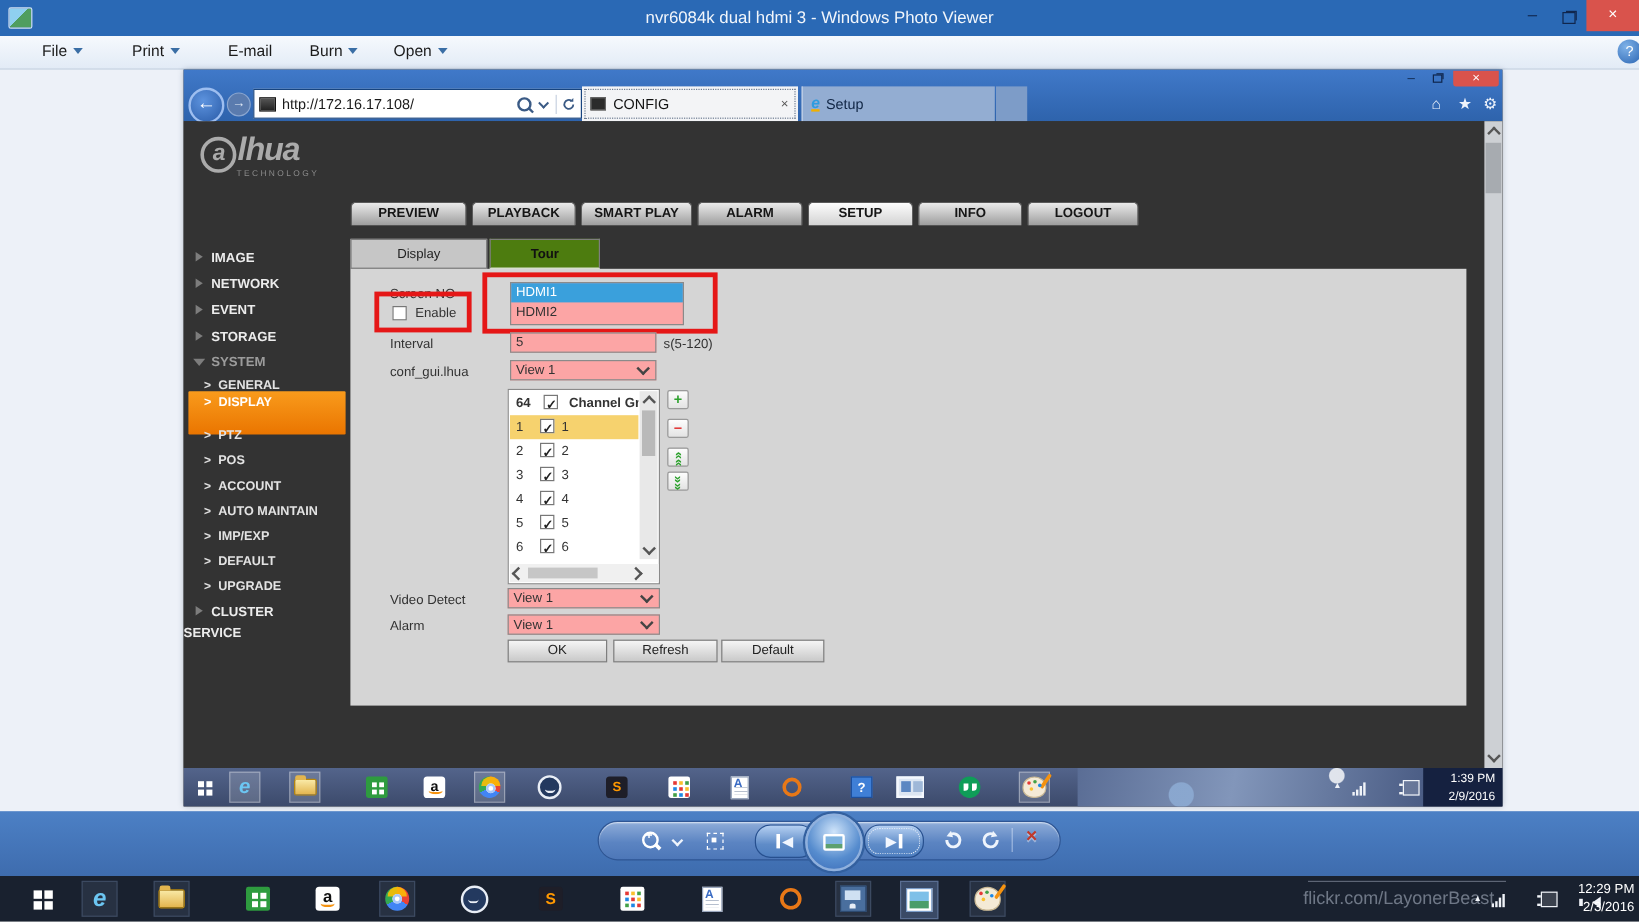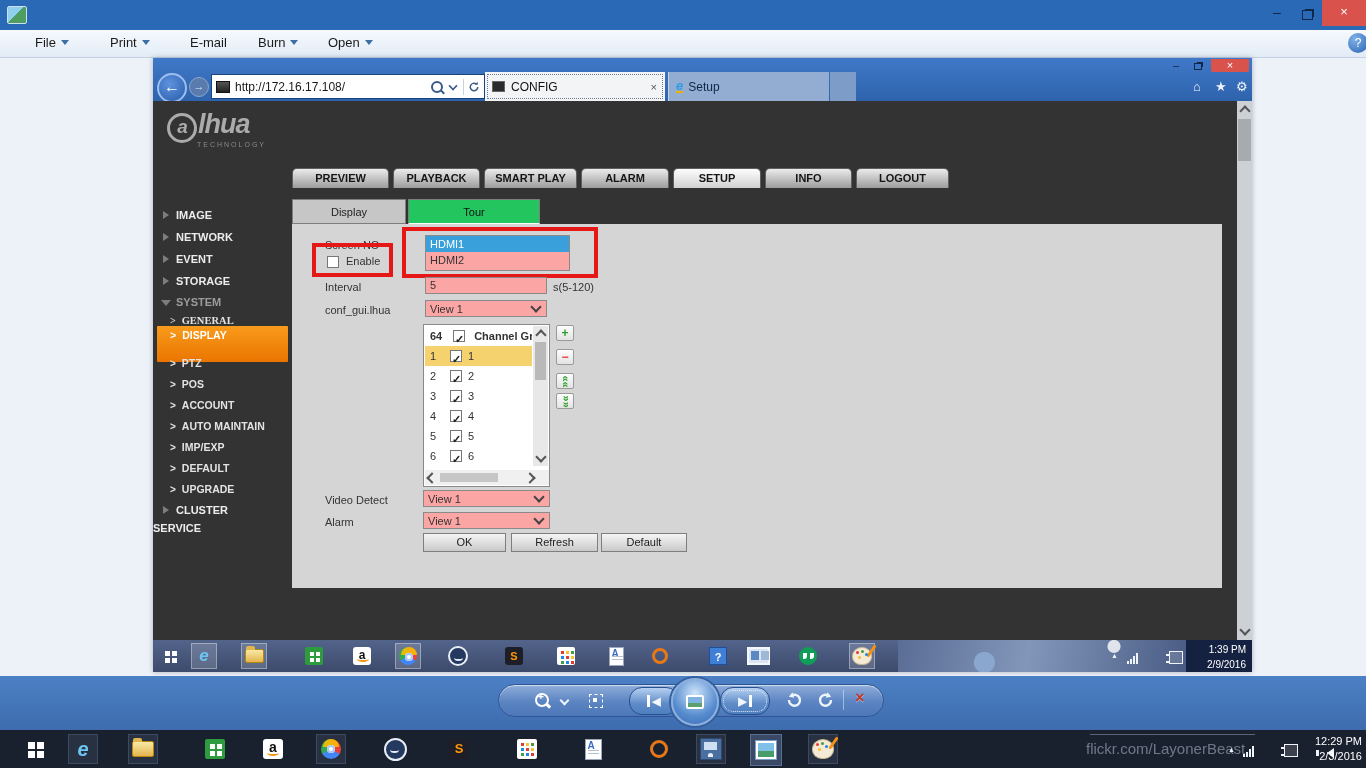--- a/index.html
+++ b/index.html
@@ -57,21 +57,21 @@
   .side-item{left:0;width:112px;height:18px;font-size:11px;font-weight:bold;color:#ececec;line-height:18px;}
   .side-item .tri{display:inline-block;width:0;height:0;border-top:4px solid transparent;border-bottom:4px solid transparent;border-left:6px solid #7d7d7d;margin:0 7px 0 10px;}
   .side-item .tri.down{border-left:5px solid transparent;border-right:5px solid transparent;border-top:6px solid #7d7d7d;border-bottom:none;margin:0 5px 0 8px;}
   .side-item.dim{color:#9c9c9c;}
   .sub-item{left:0;width:139px;height:16px;font-size:10.5px;font-weight:bold;color:#e3e3e3;line-height:16px;padding-left:17px;box-sizing:border-box;}
   .sub-item .gt{margin-right:6px;font-size:10px;}
   #sub-active{left:4px;width:131px;height:36px;background:linear-gradient(#f99b1c,#ea7500);border-radius:1px;color:#fff;line-height:18px;font-size:10.5px;font-weight:bold;padding-left:13px;box-sizing:border-box;}
   #panel{left:139px;top:123px;width:930px;height:364px;background:#d5d5d5;}
   .ctab{top:98px;height:25px;font-size:11px;text-align:center;line-height:25px;border:1px solid #7e7e7e;box-sizing:border-box;}
   #ctab-display{left:139px;width:114px;background:#c6c6c6;color:#222;}
-  #ctab-tour{left:255px;width:132px;background:#22c55e;color:#111;font-weight:normal;border-bottom:1px solid #fbfbfb;}
+  #ctab-tour{left:255px;width:92px;background:#4d7c0f;color:#111;font-weight:bold;border-bottom:1px solid #fbfbfb;}
   .flabel{font-size:11px;color:#333;}
   .fbox{background:#fca5a5;border:1px solid #8a8a8a;box-sizing:border-box;font-size:11px;color:#333;}
   .selbox{display:flex;align-items:center;}
   .selbox .txt{flex:1;padding-left:4px;}
   .selbox .dchev{width:6px;height:6px;border-right:2px solid #444;border-bottom:2px solid #444;transform:rotate(45deg);margin-right:6px;margin-top:-3px;}
   .opt{height:16px;line-height:16px;padding-left:4px;font-size:11px;color:#333;}
   .opt.sel{background:#3aa0dc;color:#fff;}
   .cb{display:inline-block;width:12px;height:12px;background:#fff;border:1px solid #777;box-sizing:border-box;position:relative;}
   .cb.checked::after{content:"✓";position:absolute;left:1px;top:-2px;font-size:11px;font-weight:bold;color:#222;}
   .redbox{border:4px solid #e51717;box-sizing:border-box;}
@@ -168,20 +168,21 @@
   .oticon.activeapp{background:#3a4a66;border:1px solid #5a6e92;}
   #watermark{left:1086px;top:10px;color:rgba(196,205,222,.5);font-size:15px;}
   #wline{left:1090px;top:4px;width:165px;height:1px;background:rgba(196,205,222,.4);}
   #o-clock{left:1296px;top:4px;width:66px;color:#fff;font-size:11px;text-align:right;line-height:1.4;}
 </style>
 </head>
 <body>
 
 <div class="abs" id="titlebar">
   <div class="abs" id="pv-appicon"></div>
+  <div class="abs title">nvr6084k dual hdmi 3 - Windows Photo Viewer</div>
   <div class="abs winbtn" id="pv-min">–</div>
   <div class="abs winbtn" id="pv-restore"><span class="restore-glyph"></span></div>
   <div class="abs winbtn" id="pv-close">×</div>
 </div>
 
 <div class="abs" id="menubar">
   <span class="abs menuitem" style="left:35px;"><span>File</span><span class="mcaret"></span></span>
   <span class="abs menuitem" style="left:110px;"><span>Print</span><span class="mcaret"></span></span>
   <span class="abs menuitem" style="left:190px;"><span>E-mail</span></span>
   <span class="abs menuitem" style="left:258px;"><span>Burn</span><span class="mcaret"></span></span>
@@ -236,21 +237,21 @@
     <div class="abs navtab active" style="left:520px;width:86px;">SETUP</div>
     <div class="abs navtab" style="left:612px;width:85px;">INFO</div>
     <div class="abs navtab" style="left:703px;width:91px;">LOGOUT</div>
 
     
     <div class="abs side-item" style="top:105px;"><span class="tri"></span><span>IMAGE</span></div>
     <div class="abs side-item" style="top:127px;"><span class="tri"></span><span>NETWORK</span></div>
     <div class="abs side-item" style="top:149px;"><span class="tri"></span><span>EVENT</span></div>
     <div class="abs side-item" style="top:171px;"><span class="tri"></span><span>STORAGE</span></div>
     <div class="abs side-item dim" style="top:192px;"><span class="tri down"></span><span>SYSTEM</span></div>
-    <div class="abs sub-item" style="top:212px;font-family:Liberation Serif, serif;"><span class="gt">&gt;</span><span>GENERAL</span></div>
+    <div class="abs sub-item" style="top:212px;"><span class="gt">&gt;</span><span>GENERAL</span></div>
     <div class="abs" id="sub-active" style="top:225px;"><span class="gt" style="margin-right:6px;">&gt;</span><span>DISPLAY</span></div>
     <div class="abs sub-item" style="top:254px;"><span class="gt">&gt;</span><span>PTZ</span></div>
     <div class="abs sub-item" style="top:275px;"><span class="gt">&gt;</span><span>POS</span></div>
     <div class="abs sub-item" style="top:296px;"><span class="gt">&gt;</span><span>ACCOUNT</span></div>
     <div class="abs sub-item" style="top:317px;"><span class="gt">&gt;</span><span>AUTO MAINTAIN</span></div>
     <div class="abs sub-item" style="top:338px;"><span class="gt">&gt;</span><span>IMP/EXP</span></div>
     <div class="abs sub-item" style="top:359px;"><span class="gt">&gt;</span><span>DEFAULT</span></div>
     <div class="abs sub-item" style="top:380px;"><span class="gt">&gt;</span><span>UPGRADE</span></div>
     <div class="abs side-item" style="top:400px;"><span class="tri"></span><span>CLUSTER SERVICE</span></div>
 

